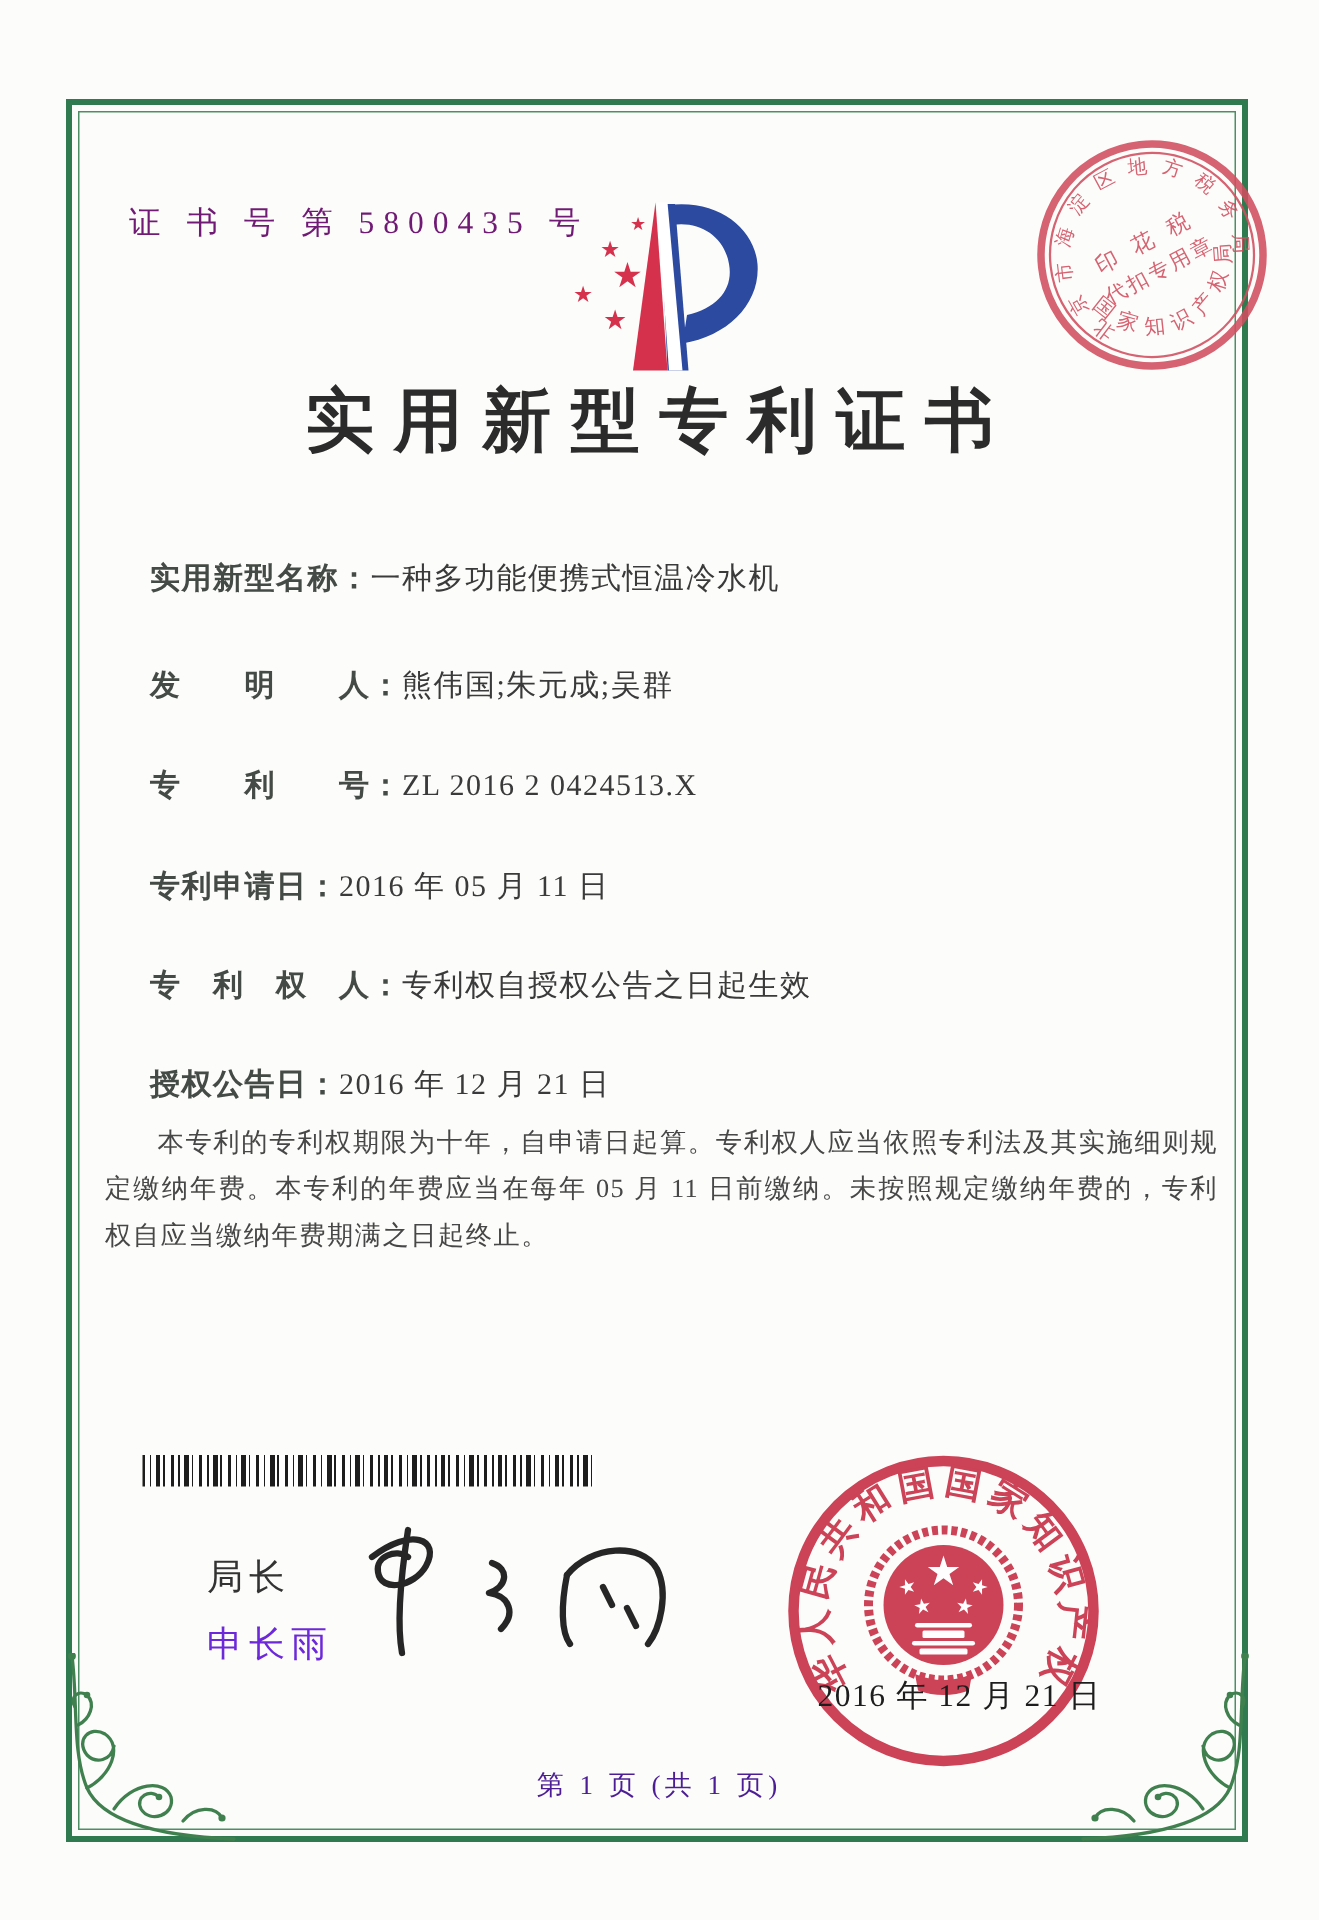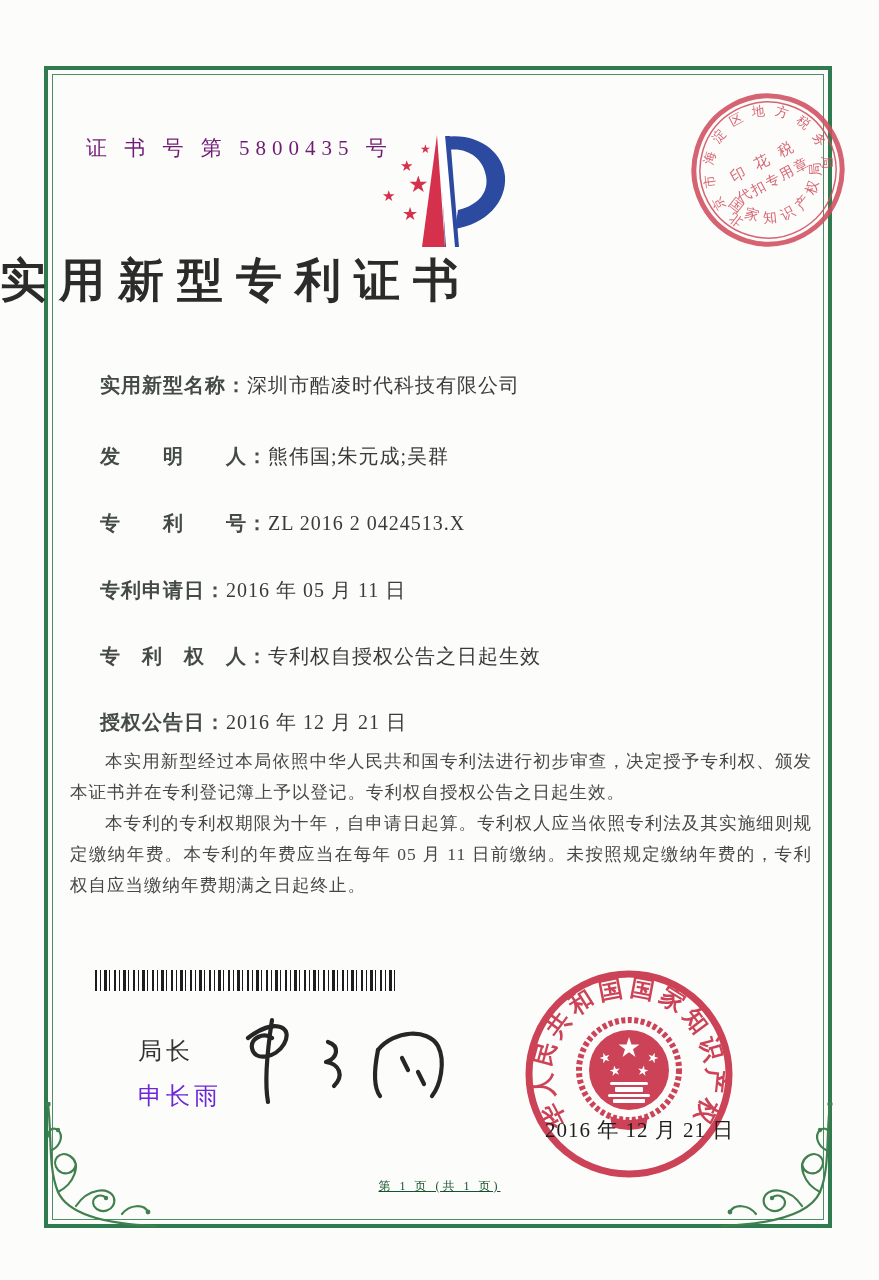--- a/index.html
+++ b/index.html
@@ -16,21 +16,21 @@
   .frame-inner{
     left:4px;top:4px;right:4px;bottom:4px;position:absolute;
     border:1px solid #4d8f64;
   }
   .cert-no{
     left:86px;top:114px;font-size:21px;color:#701a75;letter-spacing:6px;margin-top:20px;
   }
   .logo{left:378px;top:131px;width:132px;height:122px;}
   .logo .star{position:absolute;color:#d5314d;font-family:"DejaVu Sans",sans-serif;line-height:1;}
   .title{
-    left:0;right:0;top:250px;font-size:46px;font-weight:600;
+    left:0;right:0;top:250px;text-align:center;font-size:46px;font-weight:600;
     color:#2b2b2b;letter-spacing:13px;
   }
   .field{left:100px;font-size:20px;color:#3e3e3e;letter-spacing:1px;white-space:nowrap;}
   .field .lab{color:#444a45;font-weight:bold;}
   .field .val{color:#3a3a3a;}
   .paras{
     left:70px;width:742px;top:746px;font-size:17.5px;line-height:31px;
     color:#474747;text-align:justify;letter-spacing:1px;
   }
   .paras p{margin:0;text-indent:2em;}
@@ -38,21 +38,21 @@
     left:95px;top:970px;width:302px;height:21px;
     background:repeating-linear-gradient(90deg,
       #1d1d1d 0 2px,#fff 2px 5px,#1d1d1d 5px 6px,#fff 6px 9px,
       #1d1d1d 9px 12px,#fff 12px 14px,#1d1d1d 14px 15px,#fff 15px 19px);
   }
   .signer-title{left:138px;top:1035px;font-size:24px;color:#333;letter-spacing:4px;}
   .signer-name{left:138px;top:1080px;font-size:24px;color:#6d28d9;letter-spacing:4px;}
   .signature{left:228px;top:998px;}
   .office-seal{left:518px;top:963px;opacity:.93;}
   .seal-date{left:545px;top:1116px;font-size:21px;color:#1d1d1d;letter-spacing:1px;z-index:5;}
-  .footer{left:0;right:0;top:1178px;text-align:center;font-size:12px;color:#14532d;letter-spacing:3px;text-decoration:underline;}
+  .footer{left:0;right:0;top:1178px;text-align:center;font-size:18px;color:#4c1d95;letter-spacing:3px;}
   .tax-stamp{left:683px;top:85px;transform:rotate(-28deg);opacity:.88;}
   .flourish{width:118px;height:128px;}
   .flourish-left{left:42px;top:1102px;}
   .flourish-right{left:718px;top:1102px;transform:scaleX(-1);}
   svg text{font-family:"Liberation Serif","DejaVu Serif",serif;}
 </style>
 </head>
 <body>
 
 <div class="abs frame-outer">
@@ -102,40 +102,39 @@
   <span class="star" style="left:42px;top:12px;font-size:12px;">★</span>
   <span class="star" style="left:22px;top:28px;font-size:15px;">★</span>
   <span class="star" style="left:30px;top:42px;font-size:23px;">★</span>
   <span class="star" style="left:4px;top:58px;font-size:15px;">★</span>
   <span class="star" style="left:24px;top:74px;font-size:18px;">★</span>
 </div>
 
 <div class="abs title">实用新型专利证书</div>
 
 <div class="abs field" style="top:372px;">
-  <span class="lab">实用新型名称：</span><span class="val">深圳市酷凌时代科技有限公司</span>
+  <span class="lab">实用新型名称：</span><span class="val">一种多功能便携式恒温冷水机</span>
 </div>
 <div class="abs field" style="top:443px;">
   <span class="lab">发　　明　　人：</span><span class="val">熊伟国;朱元成;吴群</span>
 </div>
 <div class="abs field" style="top:510px;">
   <span class="lab">专　　利　　号：</span><span class="val">ZL 2016 2 0424513.X</span>
 </div>
 <div class="abs field" style="top:577px;text-align:right;">
   <span class="lab">专利申请日：</span><span class="val">2016 年 05 月 11 日</span>
 </div>
 <div class="abs field" style="top:643px;">
   <span class="lab">专　利　权　人：</span><span class="val">专利权自授权公告之日起生效</span>
 </div>
 <div class="abs field" style="top:709px;">
   <span class="lab">授权公告日：</span><span class="val">2016 年 12 月 21 日</span>
 </div>
 
 <div class="abs paras">
-  <p>本实用新型经过本局依照中华人民共和国专利法进行初步审查，决定授予专利权、颁发本证书并在专利登记簿上予以登记。专利权自授权公告之日起生效。</p>
   <p>本专利的专利权期限为十年，自申请日起算。专利权人应当依照专利法及其实施细则规定缴纳年费。本专利的年费应当在每年 05 月 11 日前缴纳。未按照规定缴纳年费的，专利权自应当缴纳年费期满之日起终止。</p>
 </div>
 
 <div class="abs barcode"></div>
 
 <div class="abs signer-title">局长</div>
 <div class="abs signer-name">申长雨</div>
 
 <svg class="abs signature" width="232" height="118" viewBox="0 0 232 118">
   <g fill="none" stroke="#262626" stroke-width="4.2" stroke-linecap="round" stroke-linejoin="round">

